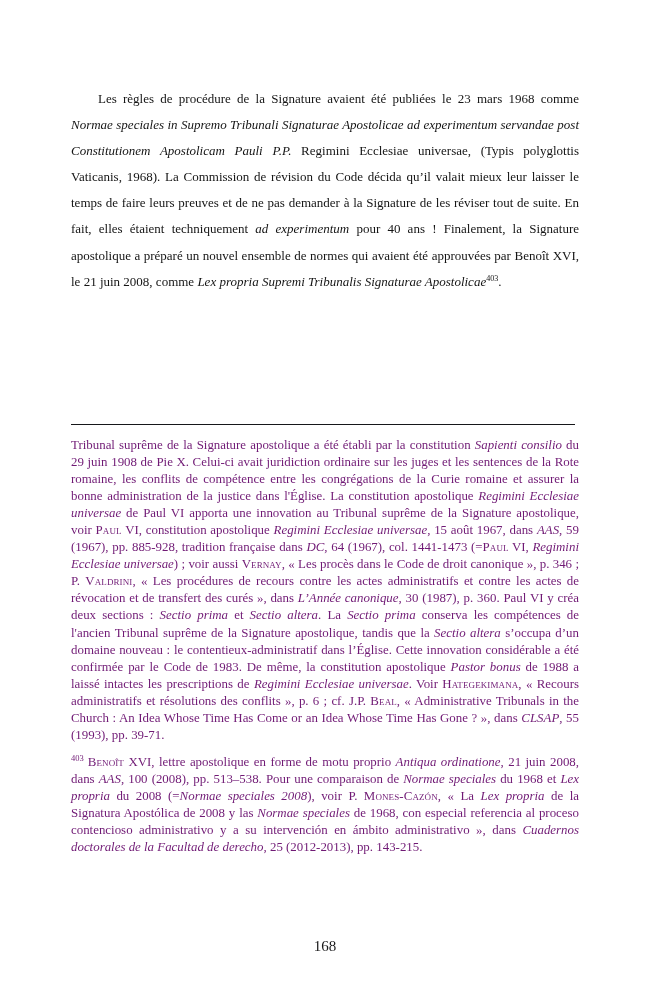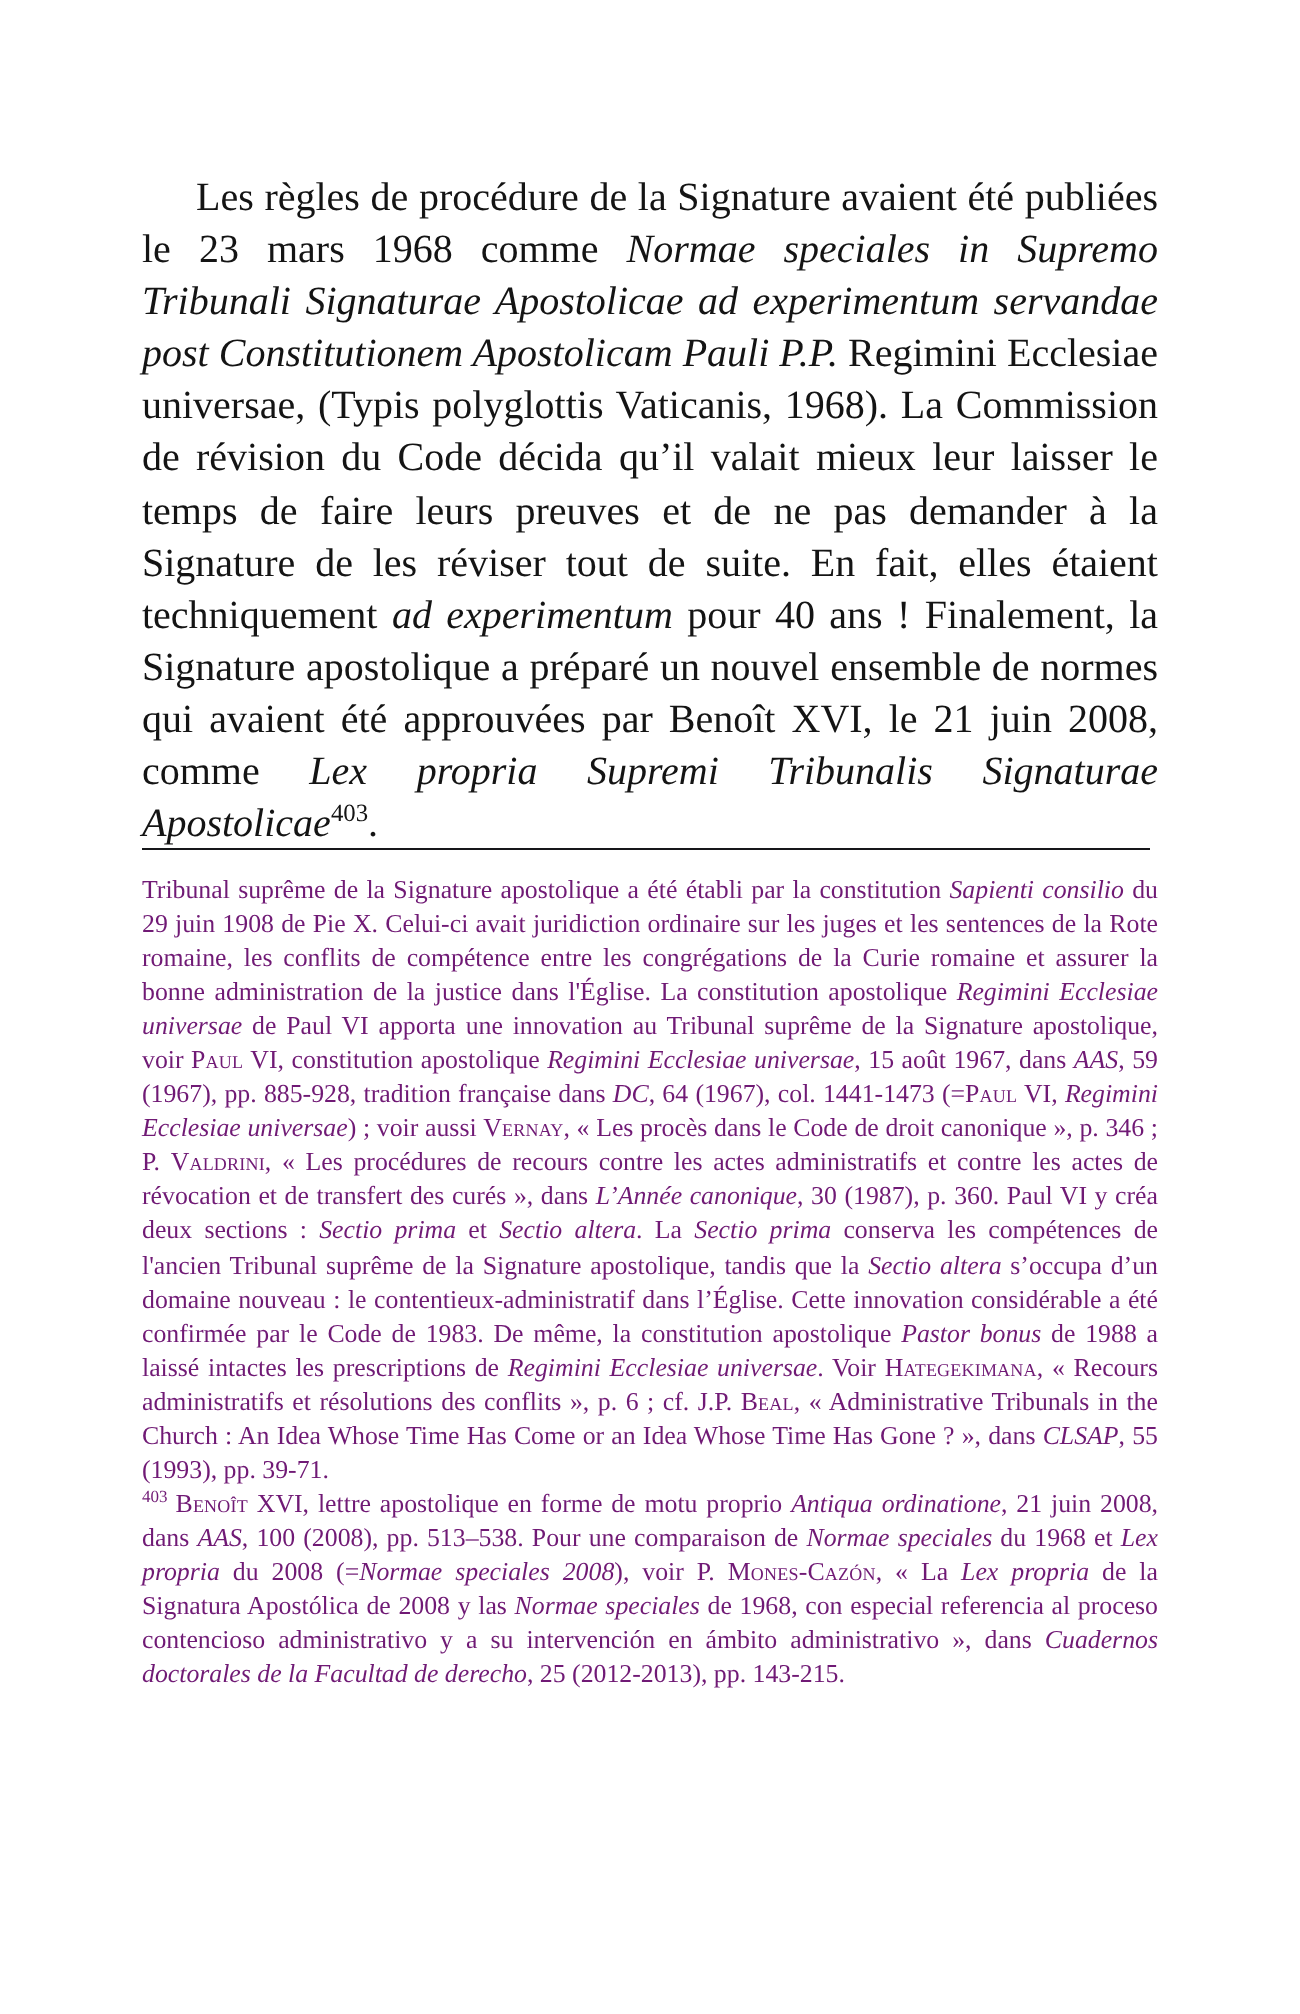--- a/index.html
+++ b/index.html
@@ -24,21 +24,21 @@
   }
   .content {
     position: absolute;
     left: 71px;
     top: 86px;
     width: 508px;
   }
 
   
   .body-par {
-    font-size: 20px;
+    font-size: 13px;
     line-height: 26.1px;
     text-align: justify;
     text-justify: inter-word;
     text-indent: 27px;
     margin: 0;
     color: #141414;
     hyphens: none;
   }
   .body-par i, .footnotes i { font-style: italic; }
 
@@ -67,21 +67,21 @@
     font-size: 12.9px;
     line-height: 17.05px;
     color: #701a75;
   }
   .fn {
     margin: 0;
     text-align: justify;
     text-justify: inter-word;
     hyphens: none;
   }
-  .fn + .fn { margin-top: 0px; }
+  .fn + .fn { margin-top: 10px; }
 
   .fn-num {
     font-size: 0.66em;
     vertical-align: super;
     line-height: 0;
     margin-right: 4px;
   }
 
   .sc {
     font-variant: small-caps;
@@ -110,14 +110,15 @@
     <p class="body-par"><span>Les règles de procédure de la Signature avaient été publiées le 23 mars 1968 comme </span><i>Normae speciales in Supremo Tribunali Signaturae Apostolicae ad experimentum servandae post Constitutionem Apostolicam Pauli P.P.</i><span> Regimini Ecclesiae universae, (Typis polyglottis Vaticanis, 1968). La Commission de révision du Code décida qu’il valait mieux leur laisser le temps de faire leurs preuves et de ne pas demander à la Signature de les réviser tout de suite. En fait, elles étaient techniquement </span><i>ad experimentum</i><span> pour 40 ans ! Finalement, la Signature apostolique a préparé un nouvel ensemble de normes qui avaient été approuvées par Benoît XVI, le 21 juin 2008, comme </span><i>Lex propria Supremi Tribunalis Signaturae Apostolicae</i><sup class="fn-ref">403</sup><span>.</span></p>
   </div>
 
   <div class="fn-rule"></div>
 
   <div class="footnotes">
     <p class="fn"><span>Tribunal suprême de la Signature apostolique a été établi par la constitution </span><i>Sapienti consilio</i><span> du 29 juin 1908 de Pie X. Celui-ci avait juridiction ordinaire sur les juges et les sentences de la Rote romaine, les conflits de compétence entre les congrégations de la Curie romaine et assurer la bonne administration de la justice dans l'Église. La constitution apostolique </span><i>Regimini Ecclesiae universae</i><span> de Paul VI apporta une innovation au Tribunal suprême de la Signature apostolique, voir </span><span class="sc">Paul</span><span> VI, constitution apostolique </span><i>Regimini Ecclesiae universae</i><span>, 15 août 1967, dans </span><i>AAS</i><span>, 59 (1967), pp. 885-928, tradition française dans </span><i>DC</i><span>, 64 (1967), col. 1441-1473 (=</span><span class="sc">Paul</span><span> VI, </span><i>Regimini Ecclesiae universae</i><span>) ; voir aussi </span><span class="sc">Vernay</span><span>, « Les procès dans le Code de droit canonique », p. 346 ; P. </span><span class="sc">Valdrini</span><span>, « Les procédures de recours contre les actes administratifs et contre les actes de révocation et de transfert des curés », dans </span><i>L’Année canonique</i><span>, 30 (1987), p. 360. Paul VI y créa deux sections : </span><i>Sectio prima</i><span> et </span><i>Sectio altera</i><span>. La </span><i>Sectio prima</i><span> conserva les compétences de l'ancien Tribunal suprême de la Signature apostolique, tandis que la </span><i>Sectio altera</i><span> s’occupa d’un domaine nouveau : le contentieux-administratif dans l’Église. Cette innovation considérable a été confirmée par le Code de 1983. De même, la constitution apostolique </span><i>Pastor bonus</i><span> de 1988 a laissé intactes les prescriptions de </span><i>Regimini Ecclesiae universae</i><span>. Voir </span><span class="sc">Hategekimana</span><span>, « Recours administratifs et résolutions des conflits », p. 6 ; cf. J.P. </span><span class="sc">Beal</span><span>, « Administrative Tribunals in the Church : An Idea Whose Time Has Come or an Idea Whose Time Has Gone ? », dans </span><i>CLSAP</i><span>, 55 (1993), pp. 39-71.</span></p>
     <p class="fn"><sup class="fn-num">403</sup><span class="sc">Benoît</span><span> XVI, lettre apostolique en forme de motu proprio </span><i>Antiqua ordinatione</i><span>, 21 juin 2008, dans </span><i>AAS</i><span>, 100 (2008), pp. 513–538. Pour une comparaison de </span><i>Normae speciales</i><span> du 1968 et </span><i>Lex propria</i><span> du 2008 (=</span><i>Normae speciales 2008</i><span>), voir P. </span><span class="sc">Mones-Cazón</span><span>, « La </span><i>Lex propria</i><span> de la Signatura Apostólica de 2008 y las </span><i>Normae speciales</i><span> de 1968, con especial referencia al proceso contencioso administrativo y a su intervención en ámbito administrativo », dans </span><i>Cuadernos doctorales de la Facultad de derecho</i><span>, 25 (2012-2013), pp. 143-215.</span></p>
   </div>
 
+  <div class="folio">168</div>
 
 </div>
 
 </body></html>

